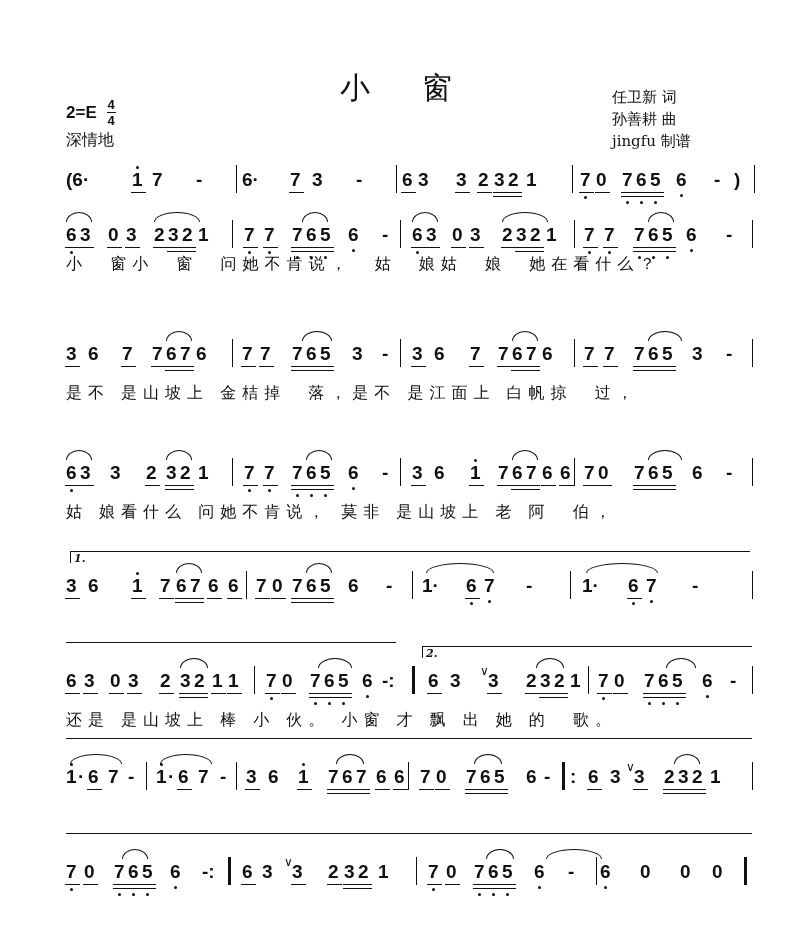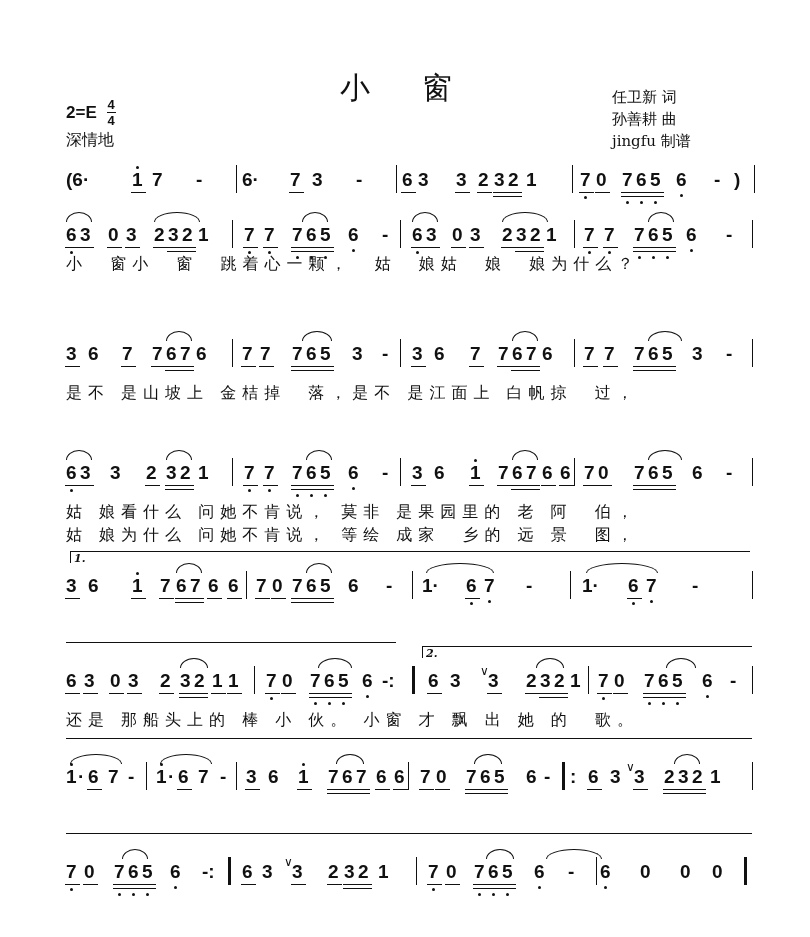--- a/index.html
+++ b/index.html
@@ -183,21 +183,21 @@
         <div class="dot" style="left: 624px; top: 31px;"></div>
         <span class="n" style="left: 660px;">-</span>
         <div class="bl" style="left: 686px;"></div>
         <div class="slur" style="left: 0px; width: 24px; top: -6px;"></div>
         <div class="slur" style="left: 88px; width: 44px; top: -6px;"></div>
         <div class="slur" style="left: 236px; width: 24px; top: -6px;"></div>
         <div class="slur" style="left: 346px; width: 24px; top: -6px;"></div>
         <div class="slur" style="left: 436px; width: 44px; top: -6px;"></div>
         <div class="slur" style="left: 582px; width: 24px; top: -6px;"></div>
       </div>
-      <div class="lyr" style="margin-top: 0px;">小  窗小  窗  跳着心一颗，  姑  娘姑  娘  娘为什么？</div>
+      <div class="lyr" style="margin-top: 0px;">小  窗小  窗  问她不肯说，  姑  娘姑  娘  她在看什么？</div>
     </div>
     <div class="row" style="top: 337px;">
       <div class="notes" title="3 6 7 7676 | 7 7 765 3 - | 3 6 7 7676 | 7 7 765 3 - |">
         <span class="n" style="left: 0px;">3</span>
         <div class="ul" style="left: -1px; width: 15px; top: 29px;"></div>
         <span class="n" style="left: 22px;">6</span>
         <span class="n" style="left: 56px;">7</span>
         <div class="ul" style="left: 55px; width: 15px; top: 29px;"></div>
         <span class="n" style="left: 86px;">7</span>
         <div class="ul" style="left: 85px; width: 15px; top: 29px;"></div>
@@ -337,22 +337,21 @@
         <div class="ul" style="left: 595px; width: 15px; top: 33px;"></div>
         <span class="n" style="left: 626px;">6</span>
         <span class="n" style="left: 660px;">-</span>
         <div class="bl" style="left: 686px;"></div>
         <div class="slur" style="left: 0px; width: 24px; top: -6px;"></div>
         <div class="slur" style="left: 100px; width: 24px; top: -6px;"></div>
         <div class="slur" style="left: 240px; width: 24px; top: -6px;"></div>
         <div class="slur" style="left: 446px; width: 24px; top: -6px;"></div>
         <div class="slur" style="left: 582px; width: 32px; top: -6px;"></div>
       </div>
-      <div class="lyr" style="margin-top: 10px;">姑 娘看什么 问她不肯说， 莫非 是果园里的 老 阿  伯，</div>
-      <div class="lyr" style="margin-top: 0px;">姑 娘为什么 问她不肯说， 等绘 成家  乡的 远 景  图，</div>
+      <div class="lyr" style="margin-top: 10px;">姑 娘看什么 问她不肯说， 莫非 是山坡上 老 阿  伯，</div>
     </div>
     <div class="row" style="top: 569px;">
       <div class="volta" style="left: 4px; width: 680px; top: -18px;"></div>
       <div class="volta-l" style="left: 4px; top: -18px;"></div>
       <div class="volta-t" style="left: 8px; top: -17px;">1.</div>
       <div class="notes" title="3 6 i 76766 | 70 765 6 - | 1· 6 7 - | 1· 6 7 - |">
         <span class="n" style="left: 0px;">3</span>
         <div class="ul" style="left: -1px; width: 15px; top: 29px;"></div>
         <span class="n" style="left: 22px;">6</span>
         <span class="n" style="left: 66px;">1</span>
@@ -492,21 +491,21 @@
         <div class="dot" style="left: 610px; top: 38px;"></div>
         <span class="n" style="left: 636px;">6</span>
         <div class="dot" style="left: 640px; top: 31px;"></div>
         <span class="n" style="left: 664px;">-</span>
         <div class="bl" style="left: 686px;"></div>
         <div class="slur" style="left: 114px; width: 26px; top: -6px;"></div>
         <div class="slur" style="left: 252px; width: 32px; top: -6px;"></div>
         <div class="slur" style="left: 470px; width: 26px; top: -6px;"></div>
         <div class="slur" style="left: 600px; width: 28px; top: -6px;"></div>
       </div>
-      <div class="lyr" style="margin-top: 10px;">还是 那船头上的 棒 小 伙。 小窗 才 飘 出 她 的  歌。</div>
+      <div class="lyr" style="margin-top: 10px;">还是 是山坡上 棒 小 伙。 小窗 才 飘 出 她 的  歌。</div>
     </div>
     <div class="row" style="top: 760px;">
       <div class="volta" style="left: 0px; width: 686px; top: -22px;"></div>
       <div class="notes" title="i·67 - | i·67 - | 3 6 i 767 6 6 | 70 765 6 -‖: 6 3 ∨3 2321 |">
         <span class="n" style="left: 0px;">1</span>
         <div class="dot" style="left: 4px; top: 3px;"></div>
         <span class="n" style="left: 12px;">·</span>
         <span class="n" style="left: 22px;">6</span>
         <div class="ul" style="left: 21px; width: 15px; top: 29px;"></div>
         <span class="n" style="left: 42px;">7</span>

